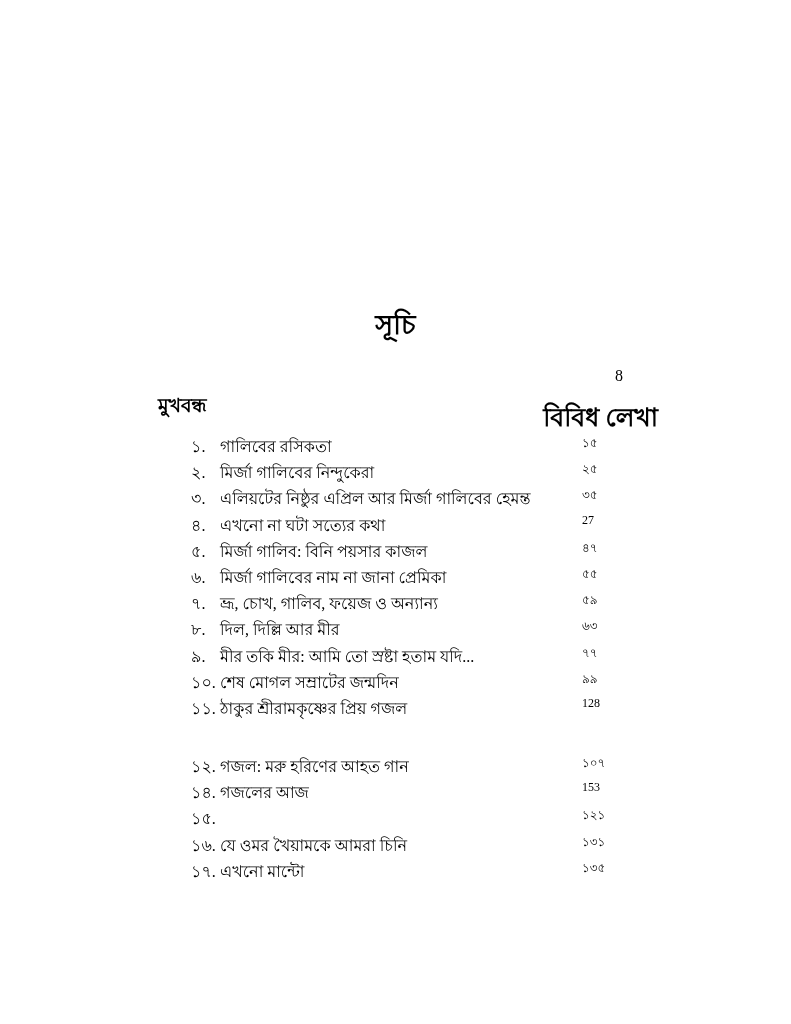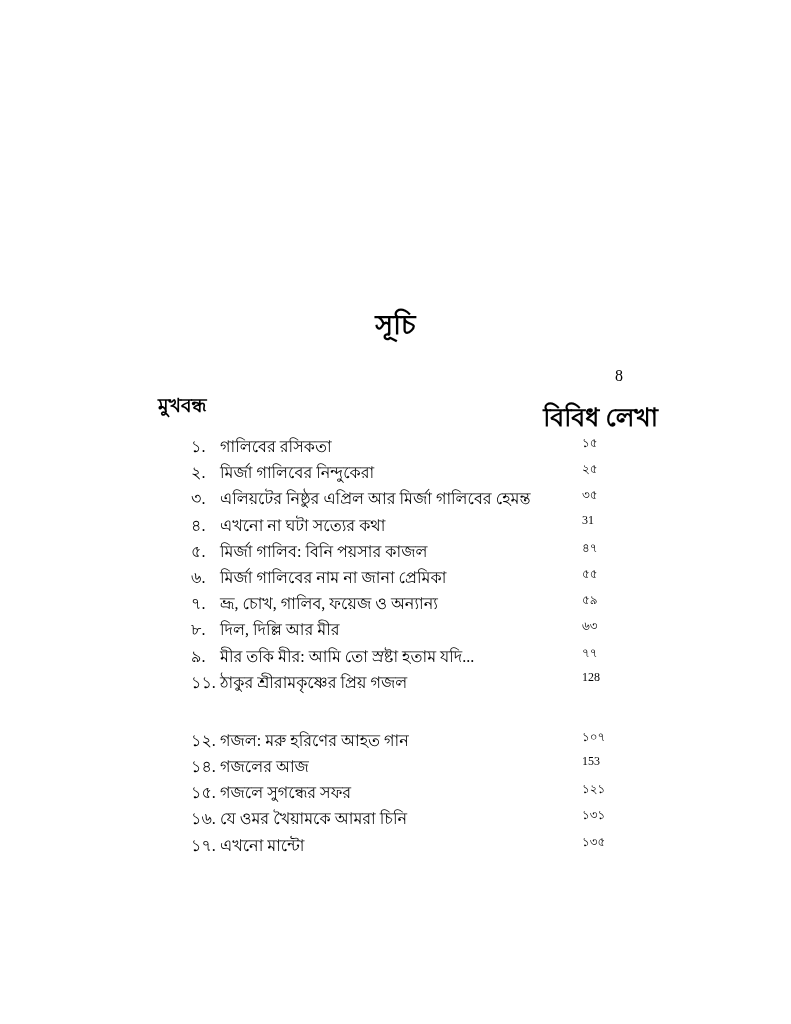--- a/index.html
+++ b/index.html
@@ -135,21 +135,21 @@
           <span class="pageno">২৫</span>
         </div>
         <div class="row entry">
           <span class="num">৩.</span>
           <span class="label">এলিয়টের নিষ্ঠুর এপ্রিল আর মির্জা গালিবের হেমন্ত</span>
           <span class="pageno">৩৫</span>
         </div>
         <div class="row entry">
           <span class="num">৪.</span>
           <span class="label">এখনো না ঘটা সত্যের কথা</span>
-          <span class="pageno">31</span>
+          <span class="pageno">27</span>
         </div>
         <div class="row entry">
           <span class="num">৫.</span>
           <span class="label">মির্জা গালিব: বিনি পয়সার কাজল</span>
           <span class="pageno">৪৭</span>
         </div>
         <div class="row entry">
           <span class="num">৬.</span>
           <span class="label">মির্জা গালিবের নাম না জানা প্রেমিকা</span>
           <span class="pageno">৫৫</span>
@@ -161,39 +161,43 @@
         </div>
         <div class="row entry">
           <span class="num">৮.</span>
           <span class="label">দিল, দিল্লি আর মীর</span>
           <span class="pageno">৬৩</span>
         </div>
         <div class="row entry">
           <span class="num">৯.</span>
           <span class="label">মীর তকি মীর: আমি তো স্রষ্টা হতাম যদি...</span>
           <span class="pageno">৭৭</span>
+        </div>
+        <div class="row entry">
+          <span class="num">১০.</span>
+          <span class="label">শেষ মোগল সম্রাটের জন্মদিন</span>
+          <span class="pageno">৯৯</span>
         </div>
         <div class="row entry">
           <span class="num">১১.</span>
           <span class="label">ঠাকুর শ্রীরামকৃষ্ণের প্রিয় গজল</span>
           <span class="pageno">128</span>
         </div>
         <div class="row entry group-break">
           <span class="num">১২.</span>
           <span class="label">গজল: মরু হরিণের আহত গান</span>
           <span class="pageno">১০৭</span>
         </div>
         <div class="row entry">
           <span class="num">১৪.</span>
           <span class="label">গজলের আজ</span>
           <span class="pageno">153</span>
         </div>
         <div class="row entry">
           <span class="num">১৫.</span>
-          <span class="label">গজলে সুগন্ধের সফর</span>
           <span class="pageno">১২১</span>
         </div>
         <div class="row entry">
           <span class="num">১৬.</span>
           <span class="label">যে ওমর খৈয়ামকে আমরা চিনি</span>
           <span class="pageno">১৩১</span>
         </div>
         <div class="row entry">
           <span class="num">১৭.</span>
           <span class="label">এখনো মান্টো</span>

